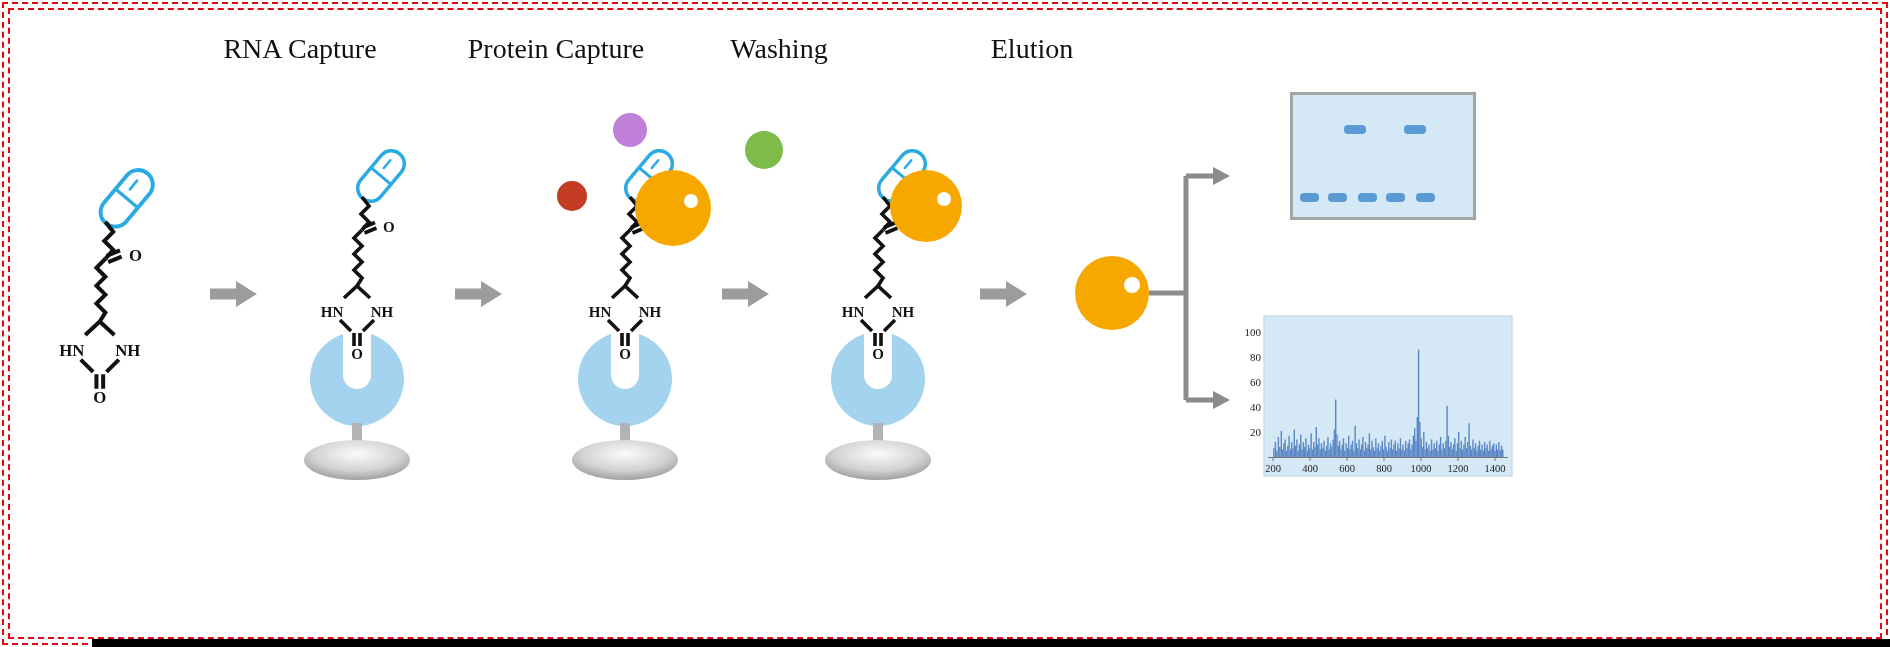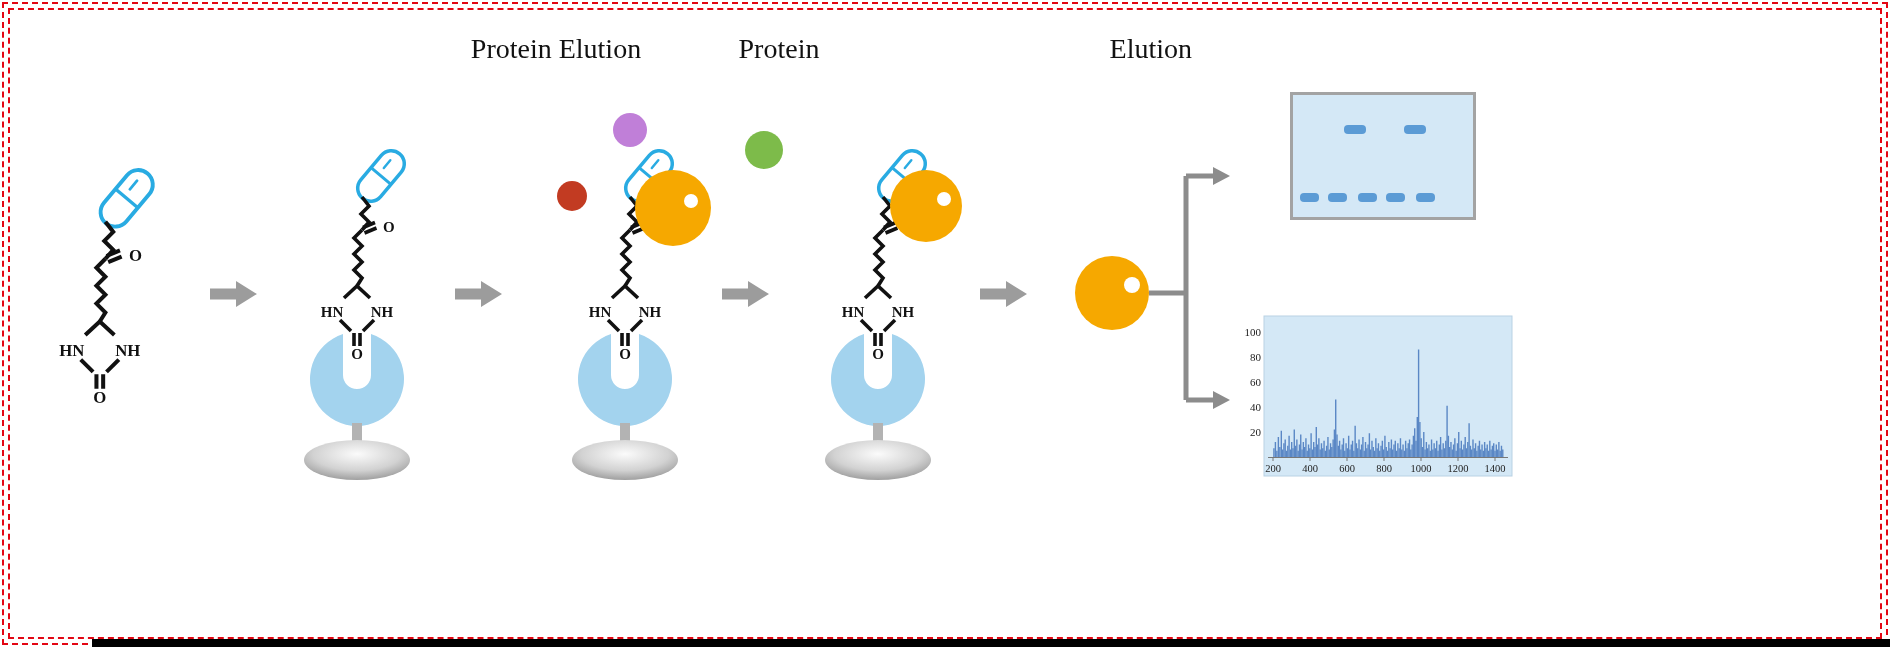--- a/index.html
+++ b/index.html
@@ -17,23 +17,24 @@
   #spectrum-svg { width:280px; height:176px; font-family:"Liberation Serif", serif; }
   .bottom-strip { position:absolute; left:92px; right:0; bottom:0; height:8px; background:#000; z-index:6; }
 </style>
 </head>
 <body>
 
 <div id="figure">
   <div class="frame-outer" style="border-color: rgb(227, 6, 19);"></div>
   <div class="frame-inner" style="border-color: rgb(227, 6, 19);"></div>
 
-  <div class="stage-label" style="left:396px; top:33px;">Protein Elution</div>
-  <div class="stage-label" style="left:619px; top:33px;">Protein</div>
-  <div class="stage-label" style="left:872px; top:33px;text-align:right;">Elution</div>
+  <div class="stage-label" style="left:140px; top:33px;">RNA Capture</div>
+  <div class="stage-label" style="left:396px; top:33px;">Protein Capture</div>
+  <div class="stage-label" style="left:619px; top:33px;">Washing</div>
+  <div class="stage-label" style="left:872px; top:33px;">Elution</div>
 
   <svg class="scene" viewBox="0 0 1890 647">
     <defs>
       <radialGradient id="baseGrad" cx="0.5" cy="0.35" r="0.75">
         <stop offset="0" stop-color="#fbfbfb"></stop>
         <stop offset="0.55" stop-color="#d2d2d2"></stop>
         <stop offset="1" stop-color="#8a8a8a"></stop>
       </radialGradient>
 
       <symbol id="molecule" viewBox="0 0 150 220">

